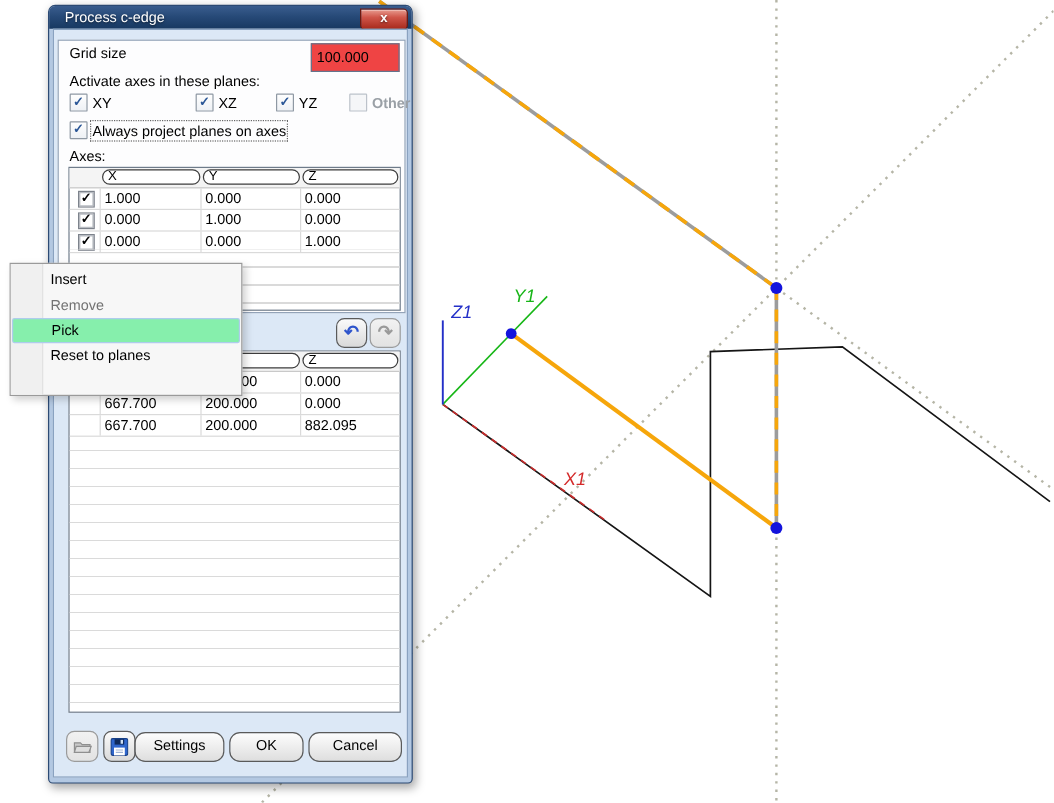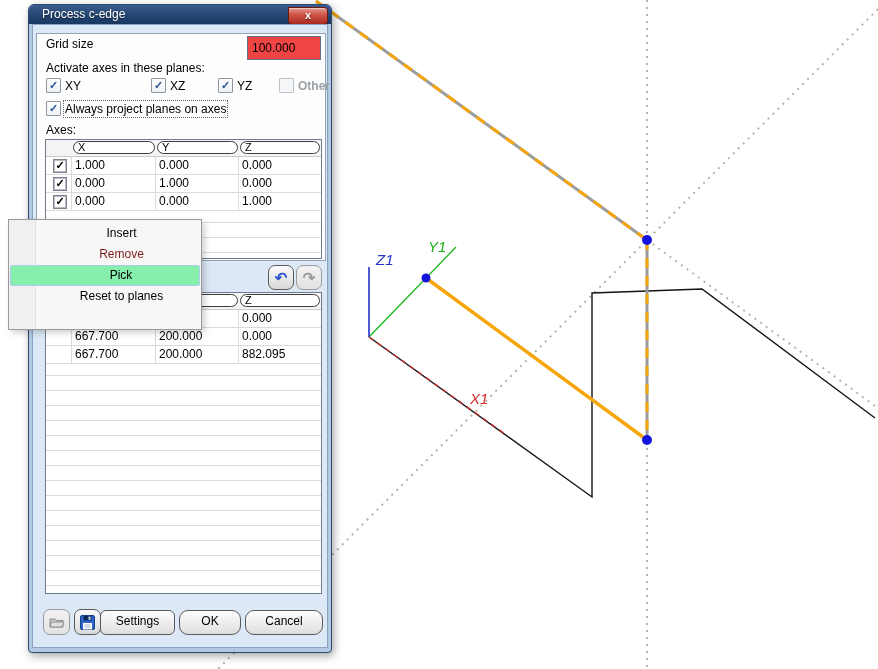--- a/index.html
+++ b/index.html
@@ -5,21 +5,21 @@
   html,body{margin:0;padding:0;}
   body{
     width:878px;height:669px;position:relative;overflow:hidden;
     background:#ffffff;font-family:"Liberation Sans",sans-serif;font-size:12px;color:#000;
   }
   
   #viewport{position:absolute;left:0;top:0;width:878px;height:669px;z-index:1;}
   .vp-label{font-family:"Liberation Sans",sans-serif;font-style:italic;font-size:15px;}
   
   .dialog{
-    position:absolute;left:28px;top:4px;width:302px;height:647px;z-index:5;
+    position:absolute;left:40px;top:4px;width:302px;height:647px;z-index:5;
     background:#b3c8e2;border:1px solid #2c4a74;border-radius:6px 6px 4px 4px;
     box-shadow:2px 3px 8px rgba(0,0,0,.35);
   }
   .titlebar{
     height:19px;border-radius:5px 5px 0 0;position:relative;
     background:linear-gradient(180deg,#3a5d8e 0%,#274a78 45%,#173861 100%);
     color:#fff;line-height:19px;padding-left:13px;
     text-shadow:0 1px 2px rgba(0,0,0,.6);
   }
   .close-btn{
@@ -89,23 +89,23 @@
     font:12px "Liberation Sans",sans-serif;color:#000;text-align:center;line-height:21px;cursor:pointer;
   }
   
   .ctx-menu{
     position:absolute;left:8px;top:219px;width:194px;height:111px;z-index:10;
     background:#f7f7f7;border:1px solid #9a9a9a;box-shadow:3px 3px 6px rgba(0,0,0,.18);
     padding-top:3px;box-sizing:border-box;
   }
   .ctx-gutter{position:absolute;left:0;top:0;bottom:0;width:26px;background:#f0f0f0;border-right:1px solid #e2e2e2;}
   .ctx-item{
-    position:relative;height:21px;line-height:21px;padding-left:33px;color:#000;cursor:pointer;text-align:center;
-  }
-  .ctx-item.disabled{color:#7f1d1d;}
+    position:relative;height:21px;line-height:21px;padding-left:33px;color:#000;cursor:pointer;
+  }
+  .ctx-item.disabled{color:#737373;}
   .ctx-item.hover{
     background:#86efac;border:1px solid #aeccec;border-radius:2px;
     margin:0 1px;height:19px;line-height:19px;padding-left:32px;
   }
   
   .icon-svg{display:block;}
 </style>
 </head>
 <body>
 
@@ -267,21 +267,21 @@
     <div class="tool-btn" style="left:41px;top:584px;width:25px;height:24px;">
       <svg class="icon-svg" width="15" height="15" viewBox="0 0 15 15">
         <rect x="0.5" y="0.5" width="14" height="14" rx="1.5" fill="#2f66cc" stroke="#173f85"></rect>
         <rect x="3.5" y="1" width="8" height="4.5" fill="#0e2a5c"></rect>
         <rect x="8.5" y="1.6" width="2" height="3.2" fill="#cfe0f5"></rect>
         <rect x="3" y="8" width="9" height="6.5" fill="#ffffff"></rect>
         <line x1="4.5" y1="10" x2="10.5" y2="10" stroke="#9fb4d6" stroke-width="1"></line>
         <line x1="4.5" y1="12" x2="10.5" y2="12" stroke="#9fb4d6" stroke-width="1"></line>
       </svg>
     </div>
-    <div class="btn" style="left:67px;top:585px;width:73px;border-radius:6px;">Settings</div>
+    <div class="btn" style="left:67px;top:585px;width:73px;">Settings</div>
     <div class="btn" style="left:146px;top:585px;width:60px;">OK</div>
     <div class="btn" style="left:212px;top:585px;width:76px;">Cancel</div>
   </div>
 </div>
 
 <div class="ctx-menu">
   <div class="ctx-gutter"></div>
   <div class="ctx-item">Insert</div>
   <div class="ctx-item disabled">Remove</div>
   <div class="ctx-item hover">Pick</div>

